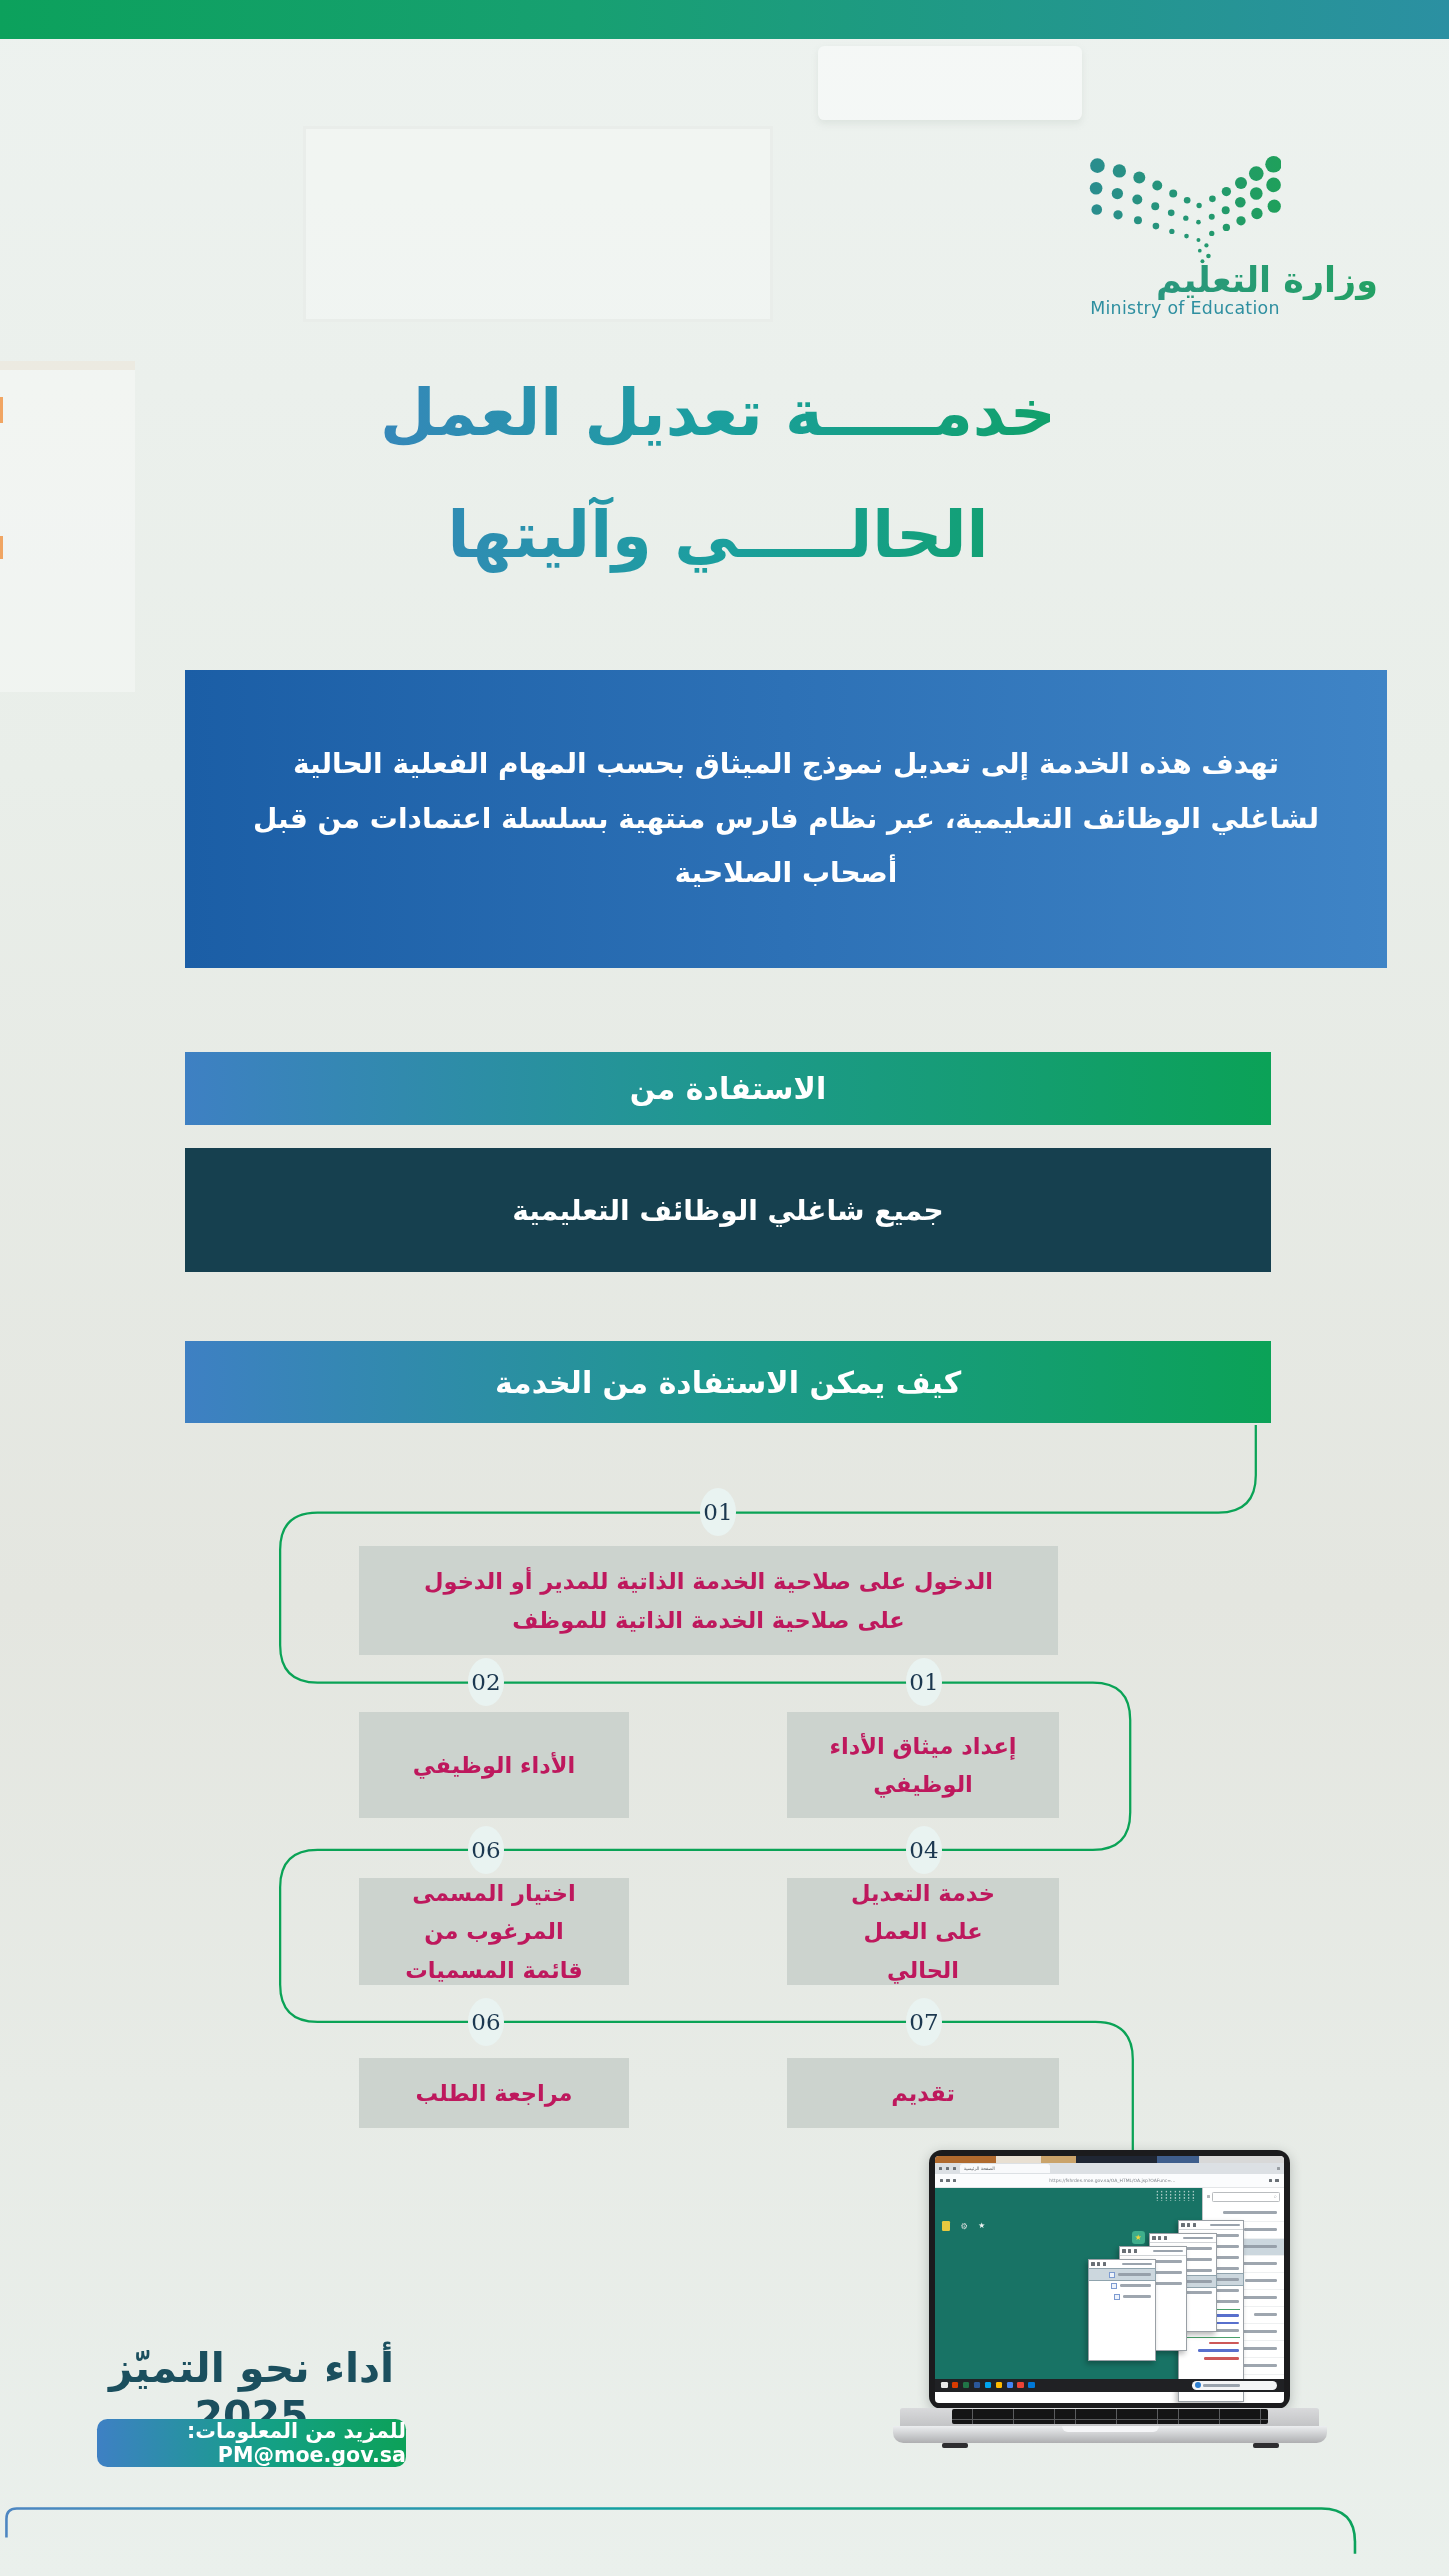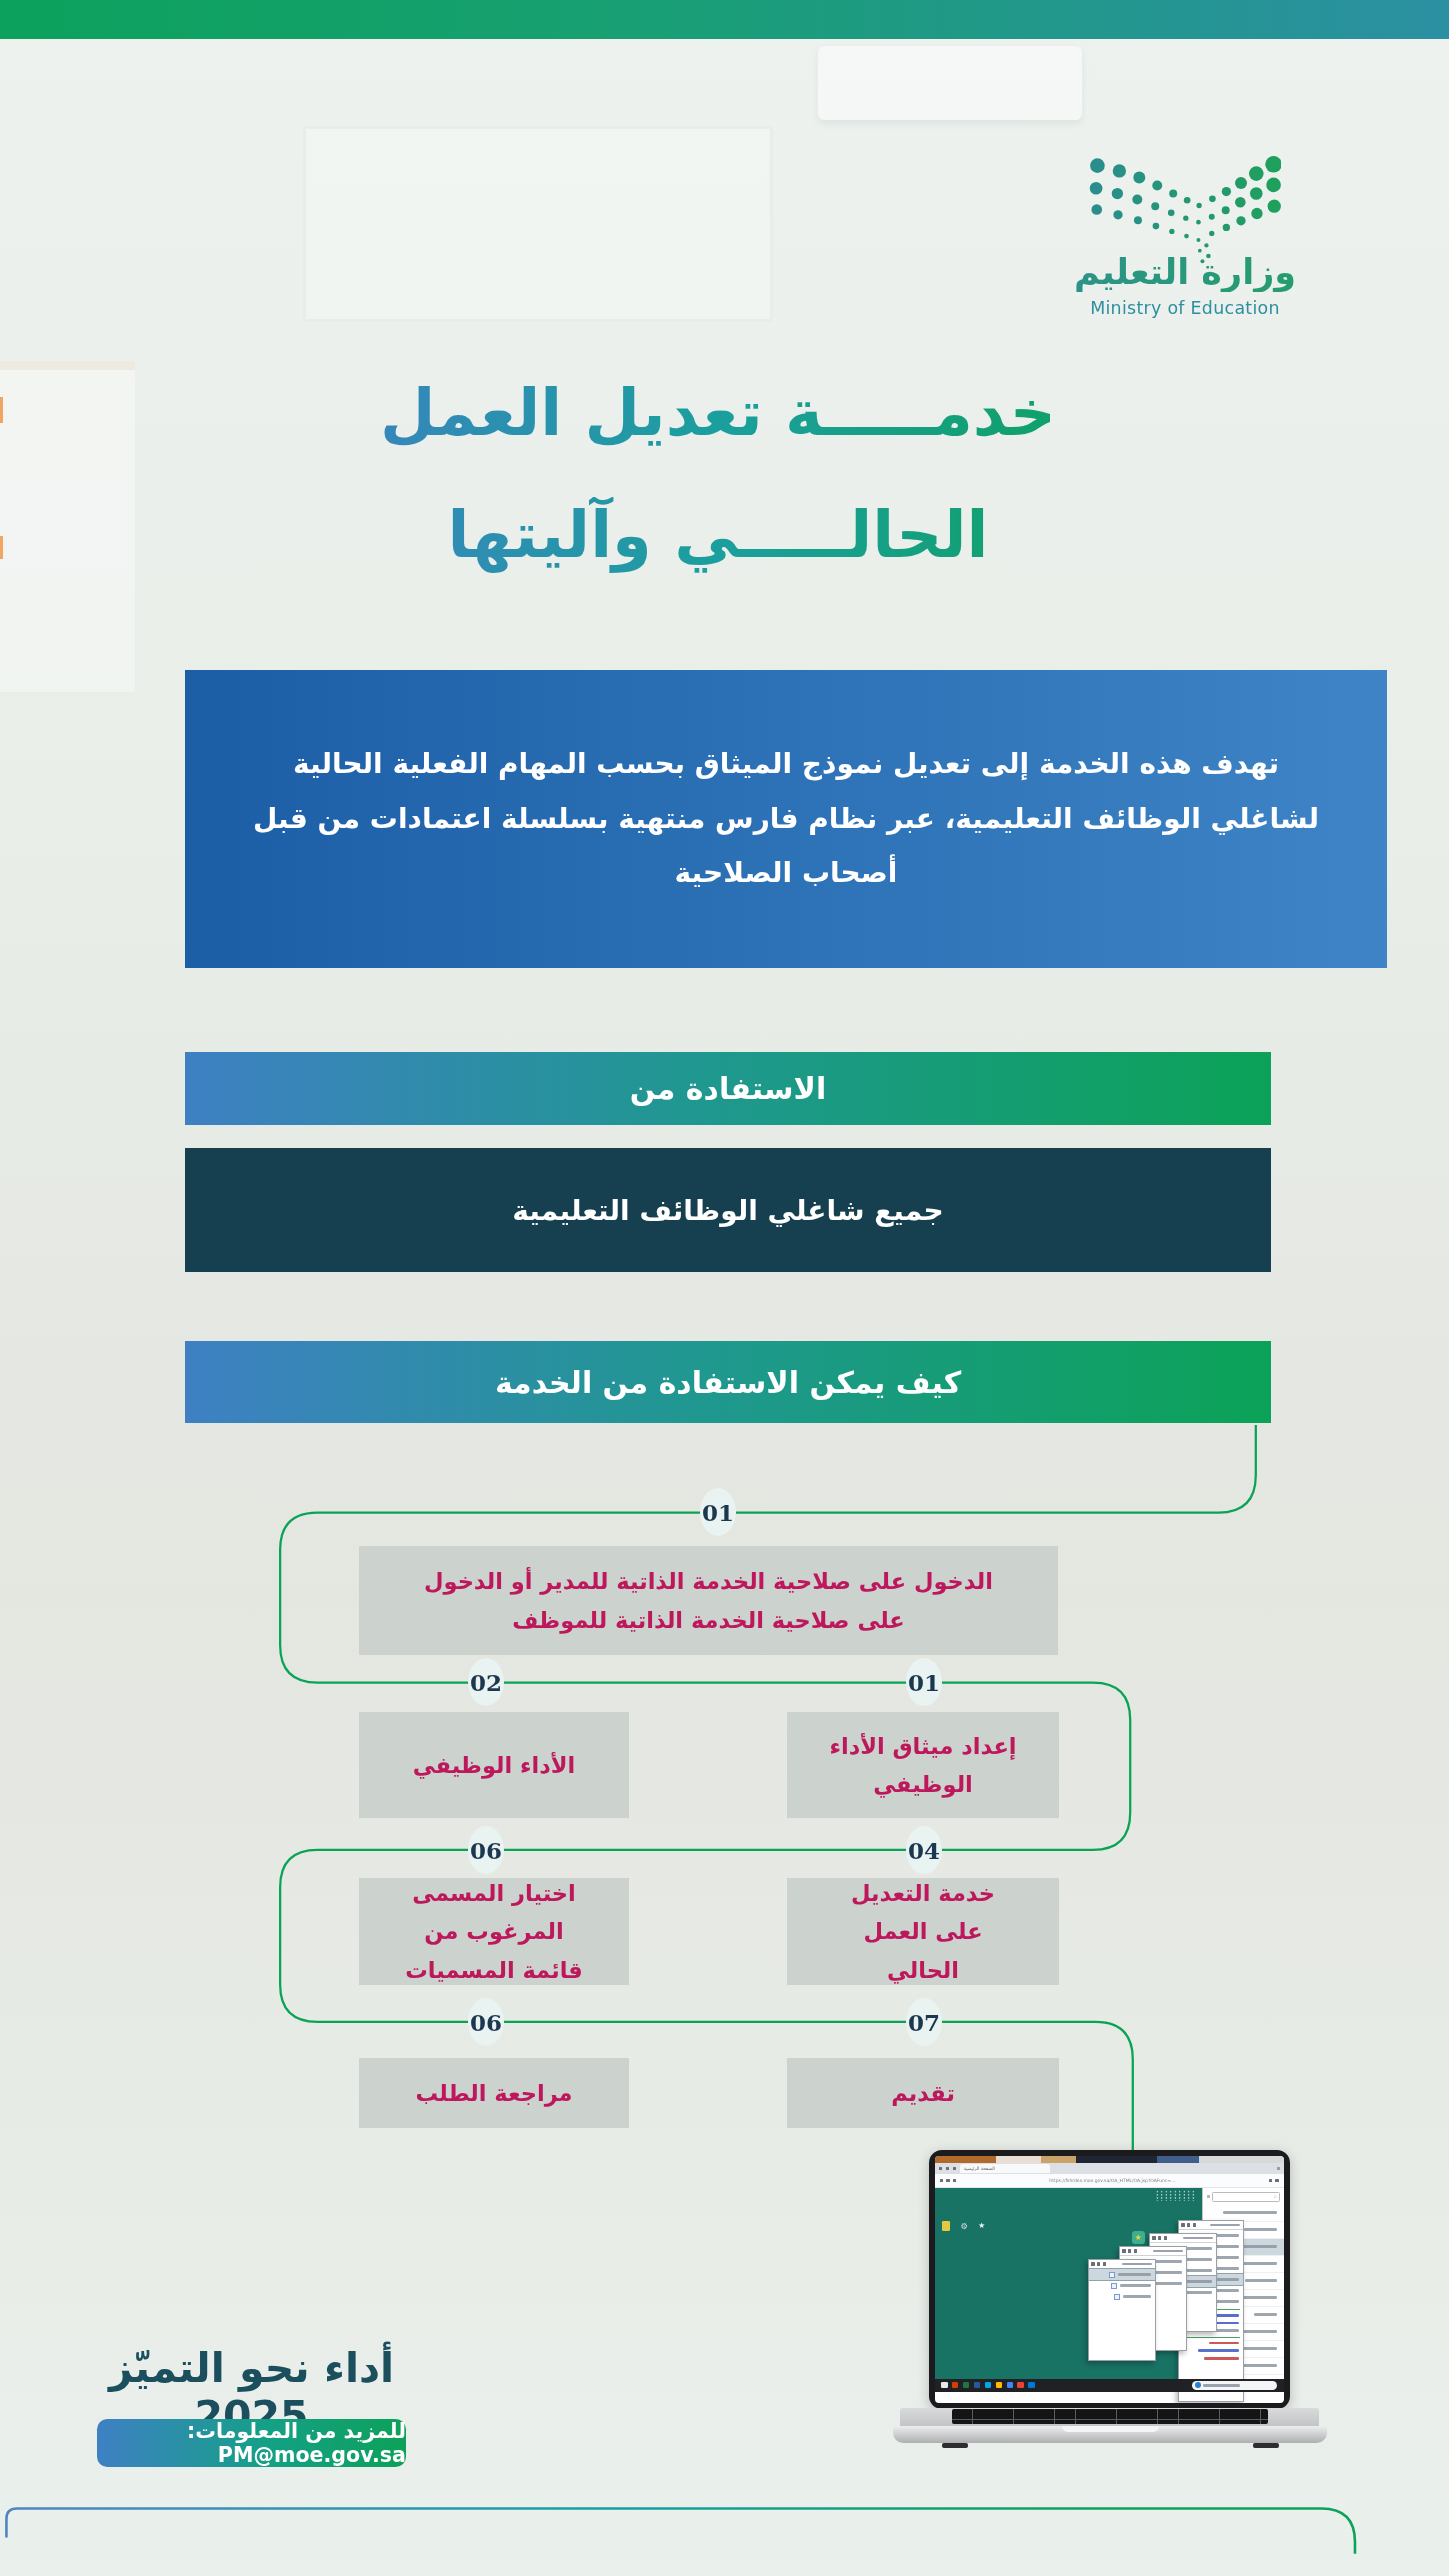--- a/index.html
+++ b/index.html
@@ -7,21 +7,21 @@
   .canvas{position:relative;width:1449px;height:2576px;overflow:hidden;
     background:linear-gradient(180deg,#edf2ef 0%,#e9eee9 30%,#e4e6e0 62%,#eaf0ec 100%);}
   .abs{position:absolute;}
   .ar{direction:rtl;}
   
   .ph{position:absolute;pointer-events:none;}
   
   .topbar{left:0;top:0;width:1449px;height:39px;
     background:linear-gradient(90deg,#0ca15c 0%,#17a071 40%,#2b90a2 100%);}
   
-  .logo-ar{left:992px;top:252px;width:386px;text-align:center;font-size:35px;font-weight:bold;
+  .logo-ar{left:992px;top:260px;width:386px;text-align:right;font-size:35px;font-weight:bold;
     background:linear-gradient(90deg,#2f8f92,#23a164);-webkit-background-clip:text;background-clip:text;color:transparent;}
   .logo-en{left:992px;top:298px;width:386px;text-align:center;font-size:17.4px;color:#2e8fa0;letter-spacing:0.3px;}
   
   .title-line{left:177px;width:1082px;text-align:center;font-weight:bold;font-size:64px;line-height:1.2;
     background:linear-gradient(90deg,#3e7fc3 8%,#1b9f9e 50%,#0ca158 92%);
     -webkit-background-clip:text;background-clip:text;color:transparent;}
   
   .intro{left:185px;top:670px;width:1202px;height:298px;
     background:linear-gradient(90deg,#1b5ea6 0%,#3f84c6 100%);
     display:flex;align-items:center;justify-content:center;}
@@ -30,21 +30,21 @@
   .sec-bar{left:185px;width:1086px;background:linear-gradient(90deg,#3e80c3 0%,#1f988f 48%,#0ba257 100%);
     display:flex;align-items:center;justify-content:center;color:#fff;font-weight:bold;font-size:30px;}
   .navy-box{left:185px;top:1148px;width:1086px;height:124px;background:#16404f;
     display:flex;align-items:center;justify-content:center;color:#fff;font-weight:bold;font-size:28px;}
   
   .step-box{background:#ccd3ce;color:#be185d;font-weight:bold;font-size:22.5px;line-height:1.7;
     display:flex;align-items:center;justify-content:center;text-align:center;}
   .step-box span{display:block;padding:0 16.7px;}
   .step-circle{width:36px;height:48px;border-radius:50%;background:#e9f3f1;
     display:flex;align-items:center;justify-content:center;
-    font-family:"DejaVu Serif",serif;font-weight:bold;font-size:23px;color:#1c3850;}
+    font-family:"DejaVu Serif",serif;font-weight:normal;font-size:23px;color:#1c3850;}
   
   .bezel{left:929px;top:2150px;width:361px;height:259px;background:#1b1b1d;border-radius:13px;
     box-shadow:0 3.9px 11.6px rgba(30,40,40,.25);}
   .screen{position:absolute;left:5.8px;top:5.8px;width:349px;height:247px;border-radius:3.9px;overflow:hidden;background:#fff;}
   .strip{height:7.7px;display:flex;}
   .strip i{display:block;height:100%;}
   .tabbar{height:10.3px;background:#dce0e4;display:flex;align-items:center;padding:0 3.9px;gap:3.9px;}
   .tab{margin-right:auto;width:82px;height:8.4px;background:#f8f9fb;border-radius:2.6px 2.6px 0 0;
     display:flex;align-items:center;justify-content:flex-end;padding:0 3.9px;
     font-size:4.5px;color:#5f6368;direction:rtl;overflow:hidden;white-space:nowrap;}

